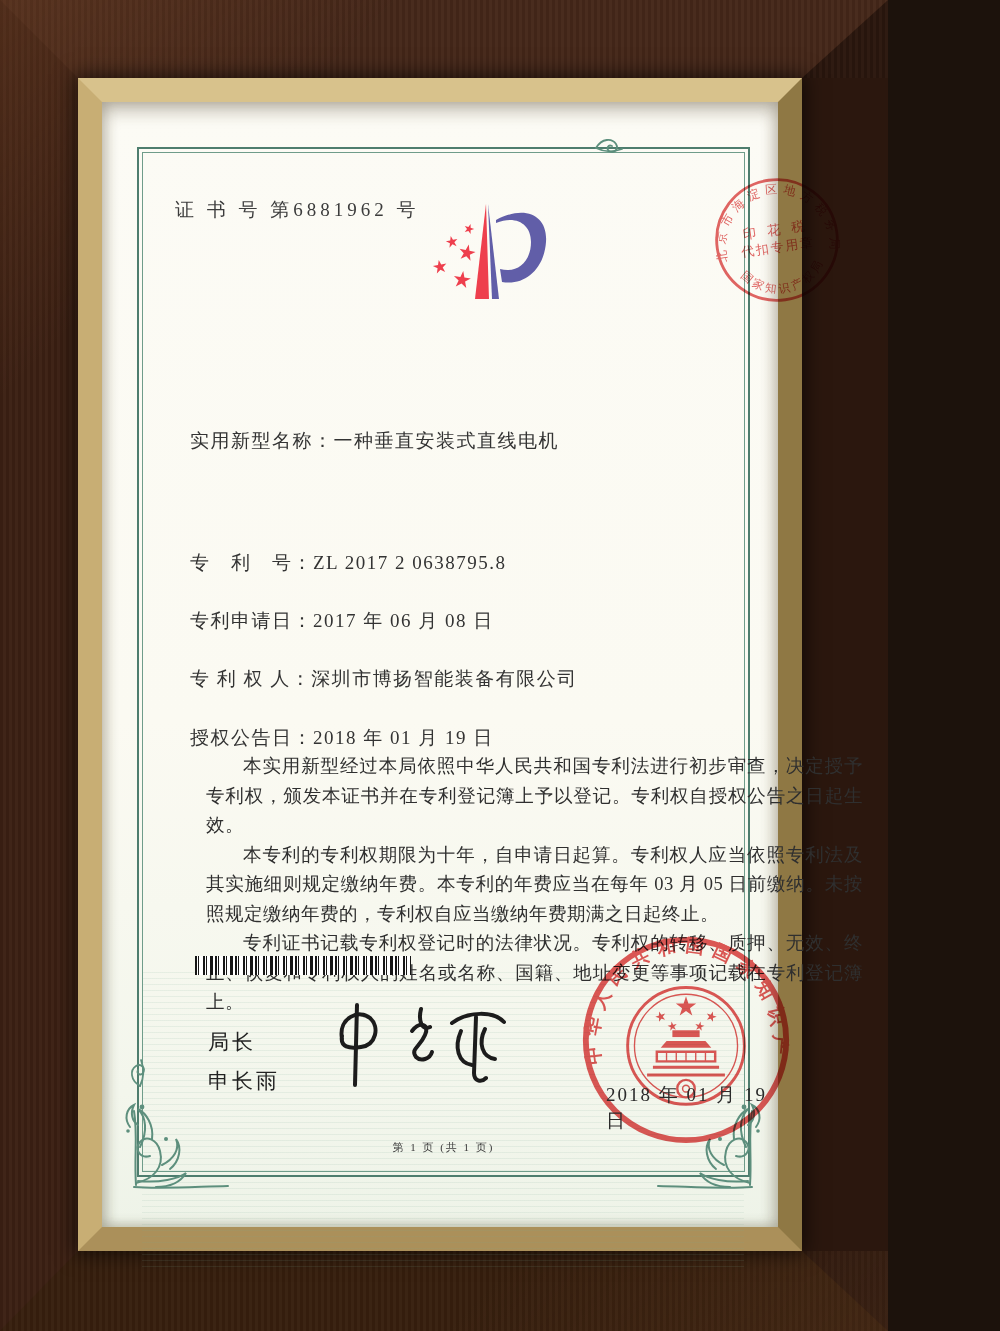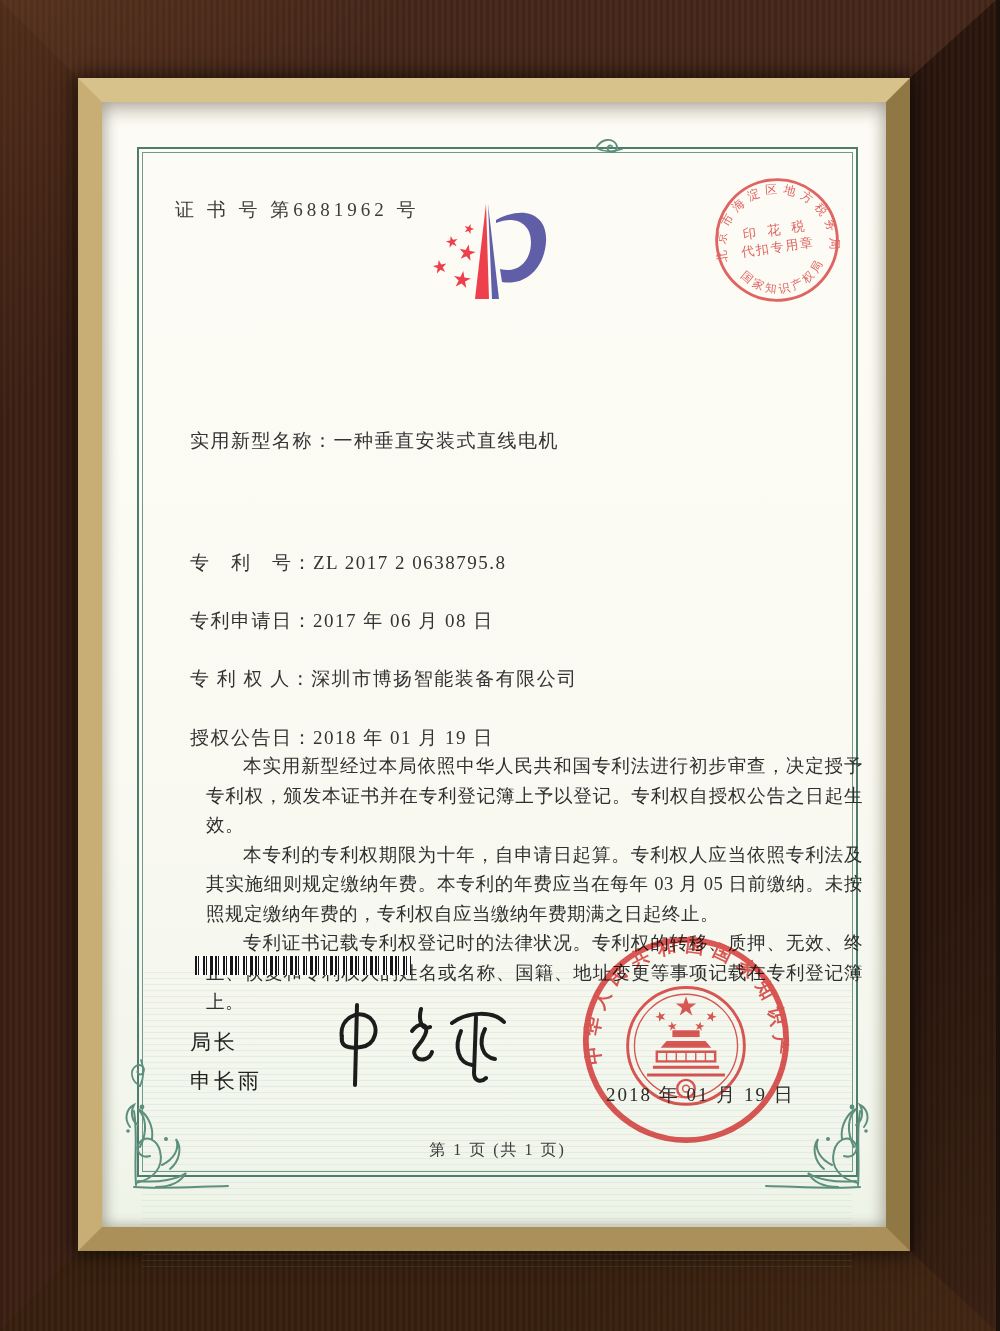--- a/index.html
+++ b/index.html
@@ -1,17 +1,17 @@
 <!DOCTYPE html>
 <html><head>
 <meta charset="utf-8">
 <style>
   html,body{margin:0;padding:0;background:#1c120c;}
   *{box-sizing:border-box;}
-  .stage{position:relative;width:996px;height:1331px;overflow:hidden;
+  .stage{position:relative;width:888px;height:1331px;overflow:hidden;
          font-family:"Liberation Serif","DejaVu Serif",serif;}
   
   .wood{position:absolute;inset:0;border-style:solid;
         border-width:78px 86px 80px 78px;
         border-color:#46281a #2b170e #38200f #3d2114;
         background:transparent;}
   .wood-sheen{position:absolute;inset:0;pointer-events:none;
         background:
           linear-gradient(135deg,rgba(120,70,40,.35) 0%,rgba(0,0,0,0) 18%),
           linear-gradient(315deg,rgba(90,55,30,.30) 0%,rgba(0,0,0,0) 20%),
@@ -46,30 +46,30 @@
   .title{position:absolute;left:0;right:0;top:216px;text-align:center;
          font-size:46px;font-weight:700;letter-spacing:10px;color:#222;}
   .field{position:absolute;left:88px;font-size:19px;color:#333;letter-spacing:1.5px;white-space:nowrap;}
   .paras{position:absolute;left:104px;width:657px;top:650px;font-size:18.5px;
          line-height:29.5px;color:#2f2f2f;text-align:justify;letter-spacing:.5px;}
   .paras p{margin:0;text-indent:2em;}
   .barcode{position:absolute;left:93px;top:854px;width:216px;height:19px;
         background:repeating-linear-gradient(90deg,#161616 0 2px,#fff 2px 3px,#161616 3px 4px,
           #fff 4px 8px,#161616 8px 10px,#fff 10px 11px,#161616 11px 12px,#fff 12px 15px,
           #161616 15px 18px,#fff 18px 20px);}
-  .signer{position:absolute;left:88px;top:926px;font-size:21px;color:#222;
+  .signer{position:absolute;left:106px;top:926px;font-size:21px;color:#222;
         font-family:Liberation Sans, sans-serif;letter-spacing:3px;}
   .signer div{margin-bottom:11px;}
   .signature{position:absolute;left:222px;top:895px;width:200px;height:96px;}
   .seal{mix-blend-mode:multiply;opacity:.93;}
   .tax-seal{position:absolute;left:608px;top:71px;width:134px;height:134px;transform:rotate(-8deg);}
   .office-seal{position:absolute;left:477px;top:831px;width:214px;height:214px;}
   .seal-date{position:absolute;left:504px;top:980px;font-size:19px;letter-spacing:2px;color:#2b2b2b;z-index:5;}
   .footer{position:absolute;left:35px;right:28px;top:1038px;text-align:center;
-        font-size:16px;color:#3c3c3c;letter-spacing:2px;}
+        font-size:11px;color:#3c3c3c;letter-spacing:2px;}
   svg{display:block;width:100%;height:100%;}
 </style>
 </head>
 <body>
 
 <div class="stage">
   <div class="wood"></div>
   <div class="wood-sheen"></div>
 
   <div class="gold">

